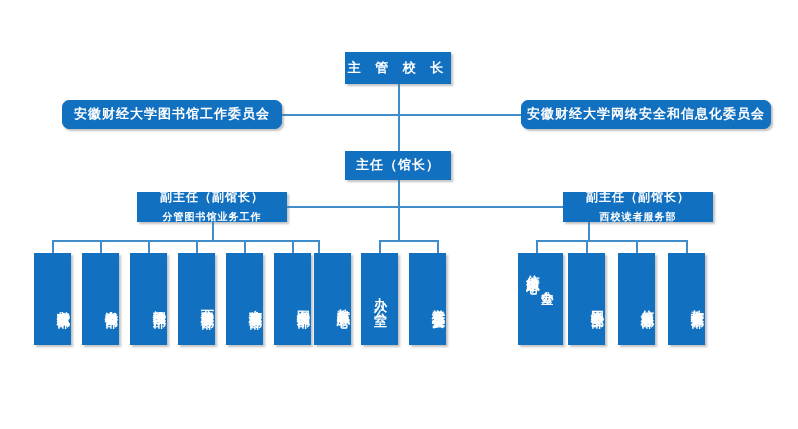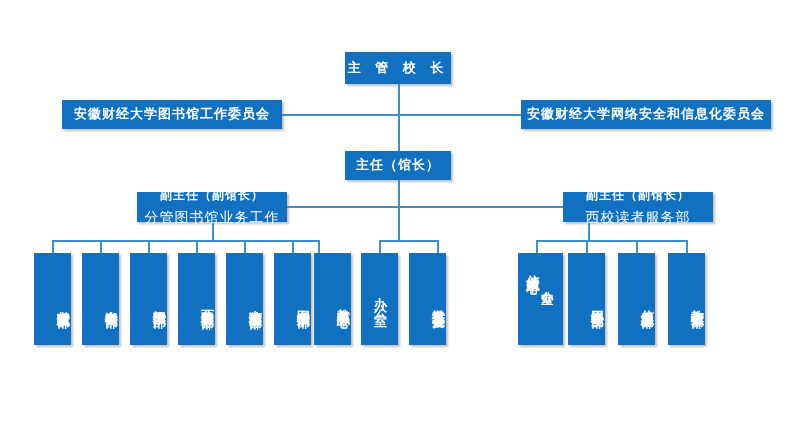--- a/index.html
+++ b/index.html
@@ -32,25 +32,25 @@
     align-items:center;
     justify-content:center;
     text-align:center;
     line-height:1.15;
     font-weight:bold;
     letter-spacing:0;
     user-select:none;
   }
   
   .h-box{font-size:13px;}
-  .h-box.wide{font-size:14px;}
+  .h-box.wide{font-size:14px;border-radius:7px;}
   .h-box .sub{
     display:block;
-    font-size:14px;
-    font-weight:normal;
+    font-size:10px;
+    font-weight:bold;
     letter-spacing:1px;
     margin-top:6px;
   }
   .h-box .main{
     display:block;
     font-size:13px;
     letter-spacing:1px;
   }
   .h-box .spaced{letter-spacing:5px;}
 

